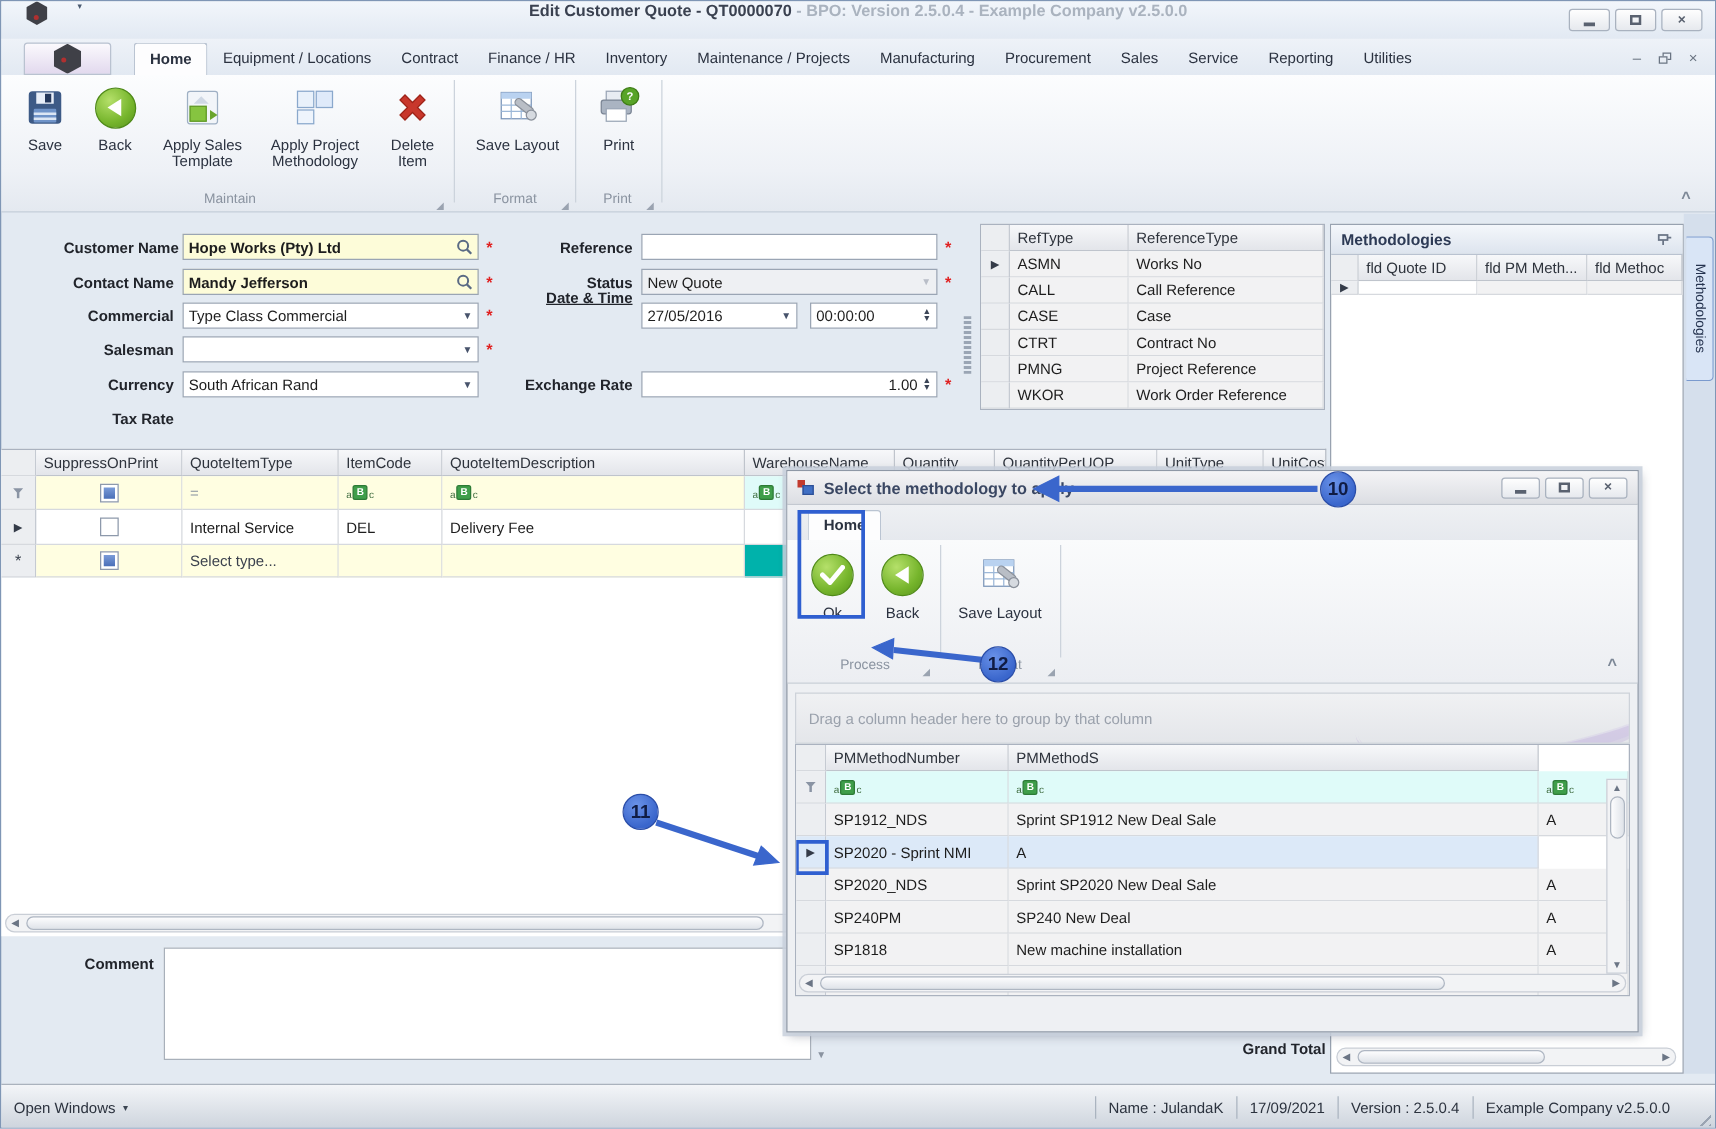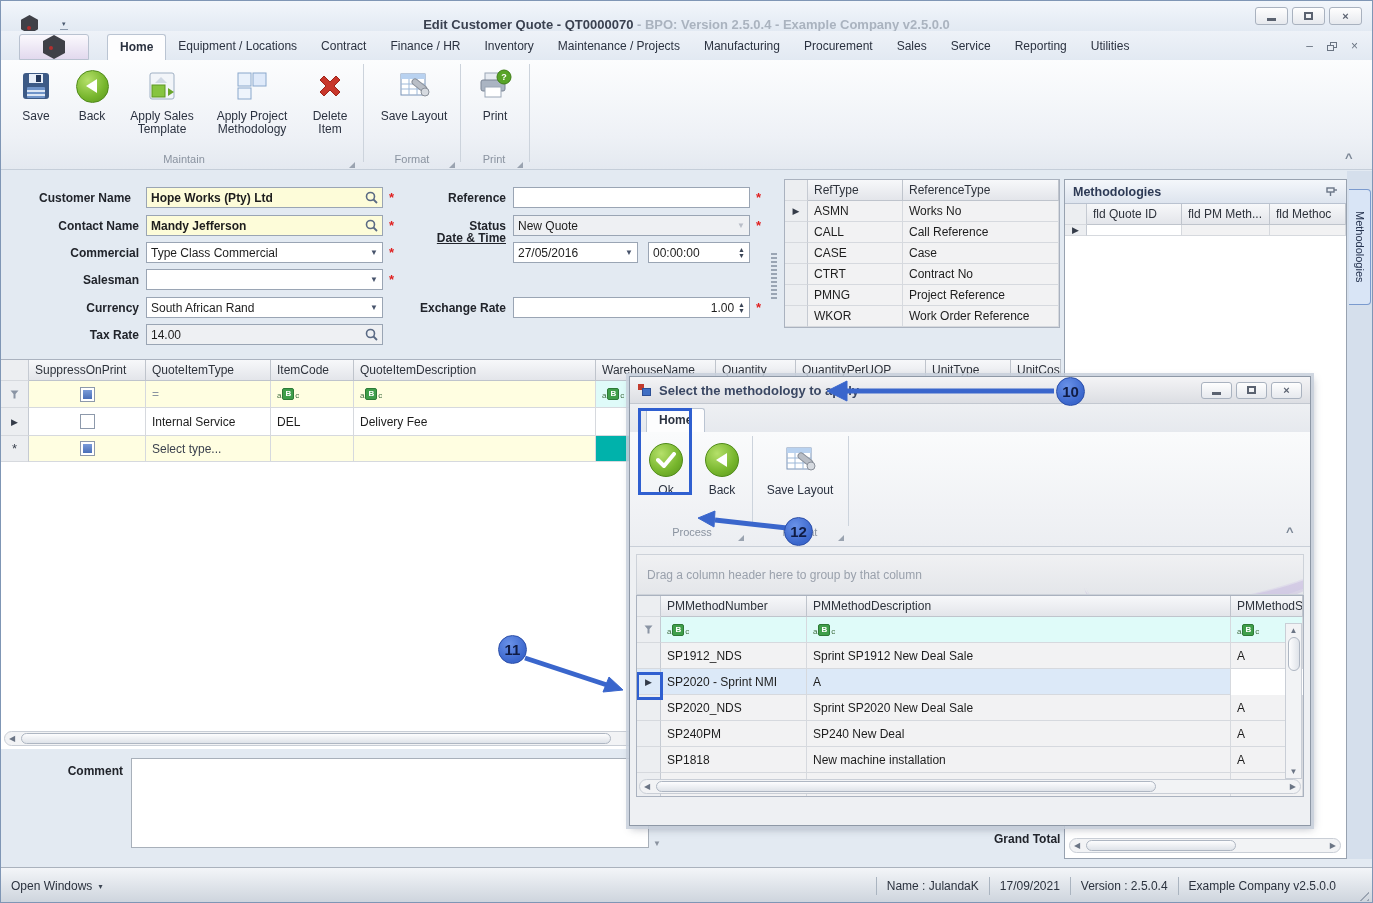--- a/index.html
+++ b/index.html
@@ -1,21 +1,21 @@
 <!DOCTYPE html>
 <html><head>
 <meta charset="utf-8">
 <style>
   * { margin:0; padding:0; box-sizing:border-box; }
   html,body { font-family:"Liberation Sans", sans-serif; }
   .screen { position:relative; width:1373px; height:903px; background:#e3eaf2; border:1px solid #7f96b5; overflow:hidden; font-size:12px; color:#1d1d1d; }
   .abs { position:absolute; }
 
   
-  .titlebar { left:0; top:0; width:100%; height:48px; background:linear-gradient(#f2f6fb,#d9e2ee); border-bottom:1px solid #b9c6d6; display:flex; align-items:center; }
+  .titlebar { left:0; top:0; width:100%; height:48px; background:linear-gradient(#f2f6fb,#d9e2ee); border-bottom:1px solid #b9c6d6; display:flex; }
   .hexlogo { width:17px; height:19px; background:#3f4047; clip-path:polygon(50% 0,100% 25%,100% 75%,50% 100%,0 75%,0 25%); position:relative; }
   .hexlogo::after { content:""; position:absolute; left:6px; top:11px; width:4px; height:4px; background:#b03030; border-radius:50%; }
   .qat-caret { font-size:7px; color:#4a5a70; margin-left:22px; border-bottom:1px solid #8a98ab; padding:0 2px 1px; }
   .title-text { position:absolute; left:0; right:0; text-align:center; font-size:13px; }
   .title-main { font-weight:bold; color:#3a4150; }
   .title-rest { color:#aab3bf; font-weight:bold; }
   .winbtns { position:absolute; right:10px; top:6px; display:flex; gap:4px; }
   .win-btn { width:33px; height:18px; border:1px solid #a9b2bf; border-radius:3px; background:linear-gradient(#fefefe,#e6e9ee); display:flex; align-items:center; justify-content:center; color:#5a6270; font-size:11px; font-weight:bold; }
   .glyph-min { width:9px; height:3px; background:#5a6270; margin-top:7px; }
   .glyph-max { width:9px; height:8px; border:2px solid #5a6270; }
@@ -254,21 +254,21 @@
     <div class="vsep" style="left:528px;"></div>
     <div class="grp-label" style="left:8px; width:350px;"><span>Maintain</span></div>
     <div class="grp-corner" style="left:348px; top:102px;"></div>
     <div class="grp-label" style="left:366px; width:90px;"><span>Format</span></div>
     <div class="grp-corner" style="left:448px; top:102px;"></div>
     <div class="grp-label" style="left:462px; width:62px;"><span>Print</span></div>
     <div class="grp-corner" style="left:516px; top:102px;"></div>
     <div class="abs collapse-ic" style="left:1344px; top:90px;">^</div>
   </div>
 
-  <div class="abs flabel" style="left:0; top:190px;">Customer Name</div>
+  <div class="abs flabel" style="left:12px; top:190px;">Customer Name</div>
   <div class="abs field yellow" style="left:145px; top:186px; width:237px;">
     <span class="val">Hope Works (Pty) Ltd</span>
     <svg class="magnifier" viewBox="0 0 13 13">
         <circle cx="5.5" cy="5.5" r="4" fill="none" stroke="#5a6a84" stroke-width="1.6"></circle>
         <line x1="8.5" y1="8.5" x2="12" y2="12" stroke="#5a6a84" stroke-width="1.8"></line>
       </svg>
   </div>
   <div class="abs req" style="left:388px; top:189px;">*</div>
 
   <div class="abs flabel" style="left:8px; top:218px;">Contact Name</div>
@@ -295,27 +295,20 @@
   </div>
   <div class="abs req" style="left:388px; top:271px;">*</div>
 
   <div class="abs flabel" style="left:8px; top:300px;">Currency</div>
   <div class="abs field" style="left:145px; top:296px; width:237px;">
     <span class="val">South African Rand</span>
     <span class="dd-arrow">▼</span>
   </div>
 
   <div class="abs flabel" style="left:8px; top:327px;">Tax Rate</div>
-  <div class="abs field gray" style="left:145px; top:323px; width:237px;">
-    <span class="val">14.00</span>
-    <svg class="magnifier" viewBox="0 0 13 13">
-        <circle cx="5.5" cy="5.5" r="4" fill="none" stroke="#5a6a84" stroke-width="1.6"></circle>
-        <line x1="8.5" y1="8.5" x2="12" y2="12" stroke="#5a6a84" stroke-width="1.8"></line>
-      </svg>
-  </div>
 
   <div class="abs flabel" style="left:375px; top:190px;">Reference</div>
   <div class="abs field" style="left:512px; top:186px; width:237px;">
       <span class="val"></span>
     </div>
   <div class="abs req" style="left:755px; top:189px;">*</div>
 
   <div class="abs flabel" style="left:375px; top:218px;">Status</div>
   <div class="abs field gray" style="left:512px; top:214px; width:237px;">
     <span class="val">New Quote</span>
@@ -592,21 +585,20 @@
     </div>
     <div class="groupby" style="margin:7px 6px 0;">
       <span>Drag a column header here to group by that column</span>
       <div class="swoosh1"></div>
         <div class="swoosh2"></div>
     </div>
     <div style="position:absolute; left:6px; top:218px; width:668px; height:202px; background:#fff; border:1px solid #aab2bf; overflow:hidden;">
       <div class="dgrid-row">
         <div class="indcell ghead"></div>
         <div class="gcell ghead">PMMethodNumber</div>
-        <div class="gcell ghead">PMMethodDescription</div>
         <div class="gcell ghead">PMMethodS</div>
       </div>
       <div class="dgrid-row" style="height:26px;">
         <div class="indcell" style="background:#eceef1;">
           <svg class="funnel" viewBox="0 0 9 9">
               <path d="M0.5,0.5 h8 l-3,3.4 v4.6 h-2 v-4.6 z" fill="#8a94a4"></path>
             </svg>
         </div>
         <div class="gcell filter-cyan">
             <span class="abc">

